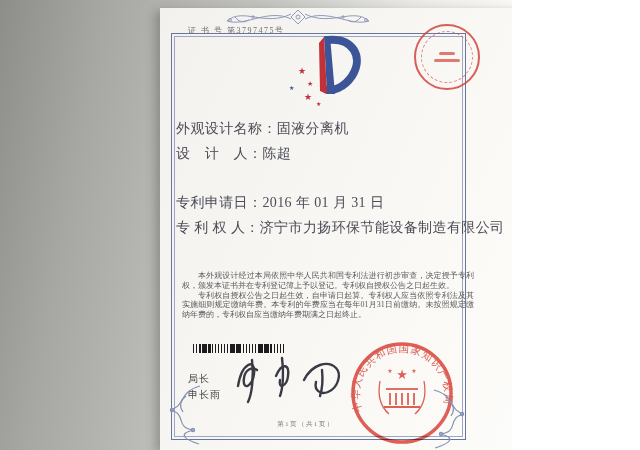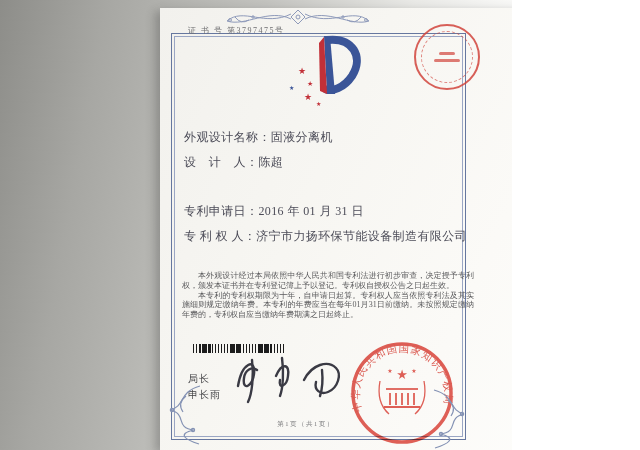--- a/index.html
+++ b/index.html
@@ -42,22 +42,22 @@
     border:1.6px dashed rgba(209,68,60,.65);border-radius:50%;
   }
   .agency-stamp .stamp-lines{
     position:absolute;left:50%;top:50%;transform:translate(-50%,-50%);
     display:flex;flex-direction:column;gap:4px;align-items:center;
   }
   .agency-stamp .stamp-lines i{display:block;height:3px;border-radius:1.5px;background:rgba(209,68,60,.7);}
   .agency-stamp .stamp-lines i:nth-child(1){width:16px;}
   .agency-stamp .stamp-lines i:nth-child(2){width:26px;}
   .field{
-    position:absolute;left:24px;font-size:12px;letter-spacing:.4px;
-    color:#4c4c58;white-space:nowrap;margin-top:9px;
+    position:absolute;left:16px;font-size:14px;letter-spacing:.4px;
+    color:#4c4c58;white-space:nowrap;
   }
   .f0{top:112px}.f1{top:137px}.f2{top:161px}.f3{top:186px}.f4{top:211px}.f5{top:235px}
   .body-text{
     position:absolute;left:22px;top:263px;width:292px;
     font-size:8px;line-height:9.8px;color:#5a5a5c;text-align:justify;
   }
   .body-text p{margin:0;text-indent:2em;}
   .barcode{
     position:absolute;left:33px;top:336px;width:93px;height:9px;
     background-image:
@@ -122,21 +122,21 @@
     </div>
 
 
     <div class="field f0"><span>外观设计名称：</span><span>固液分离机</span></div>
     <div class="field f1"><span>设　计　人：</span><span>陈超</span></div>
     <div class="field f3"><span>专利申请日：</span><span>2016 年 01 月 31 日</span></div>
     <div class="field f4"><span>专 利 权 人：</span><span>济宁市力扬环保节能设备制造有限公司</span></div>
 
     <div class="body-text">
       <p>本外观设计经过本局依照中华人民共和国专利法进行初步审查，决定授予专利权，颁发本证书并在专利登记簿上予以登记。专利权自授权公告之日起生效。</p>
-      <p>本专利的专利权期限为十年，自申请日起算。专利权人应当依照专利法及其实施细则规定缴纳年费。本专利的年费应当在每年01月31日前缴纳。未按照规定缴纳年费的，专利权自应当缴纳年费期满之日起终止。</p>
+      <p>专利权自授权公告之日起生效，自申请日起算。专利权人应当依照专利法及其实施细则规定缴纳年费。本专利的年费应当在每年01月31日前缴纳。未按照规定缴纳年费的，专利权自应当缴纳年费期满之日起终止。</p>
     </div>
 
     <div class="barcode"></div>
 
     <div class="signer">
       <div>局长</div>
       <div>申长雨</div>
     </div>
 
     <svg class="signature" viewBox="0 0 118 58">

